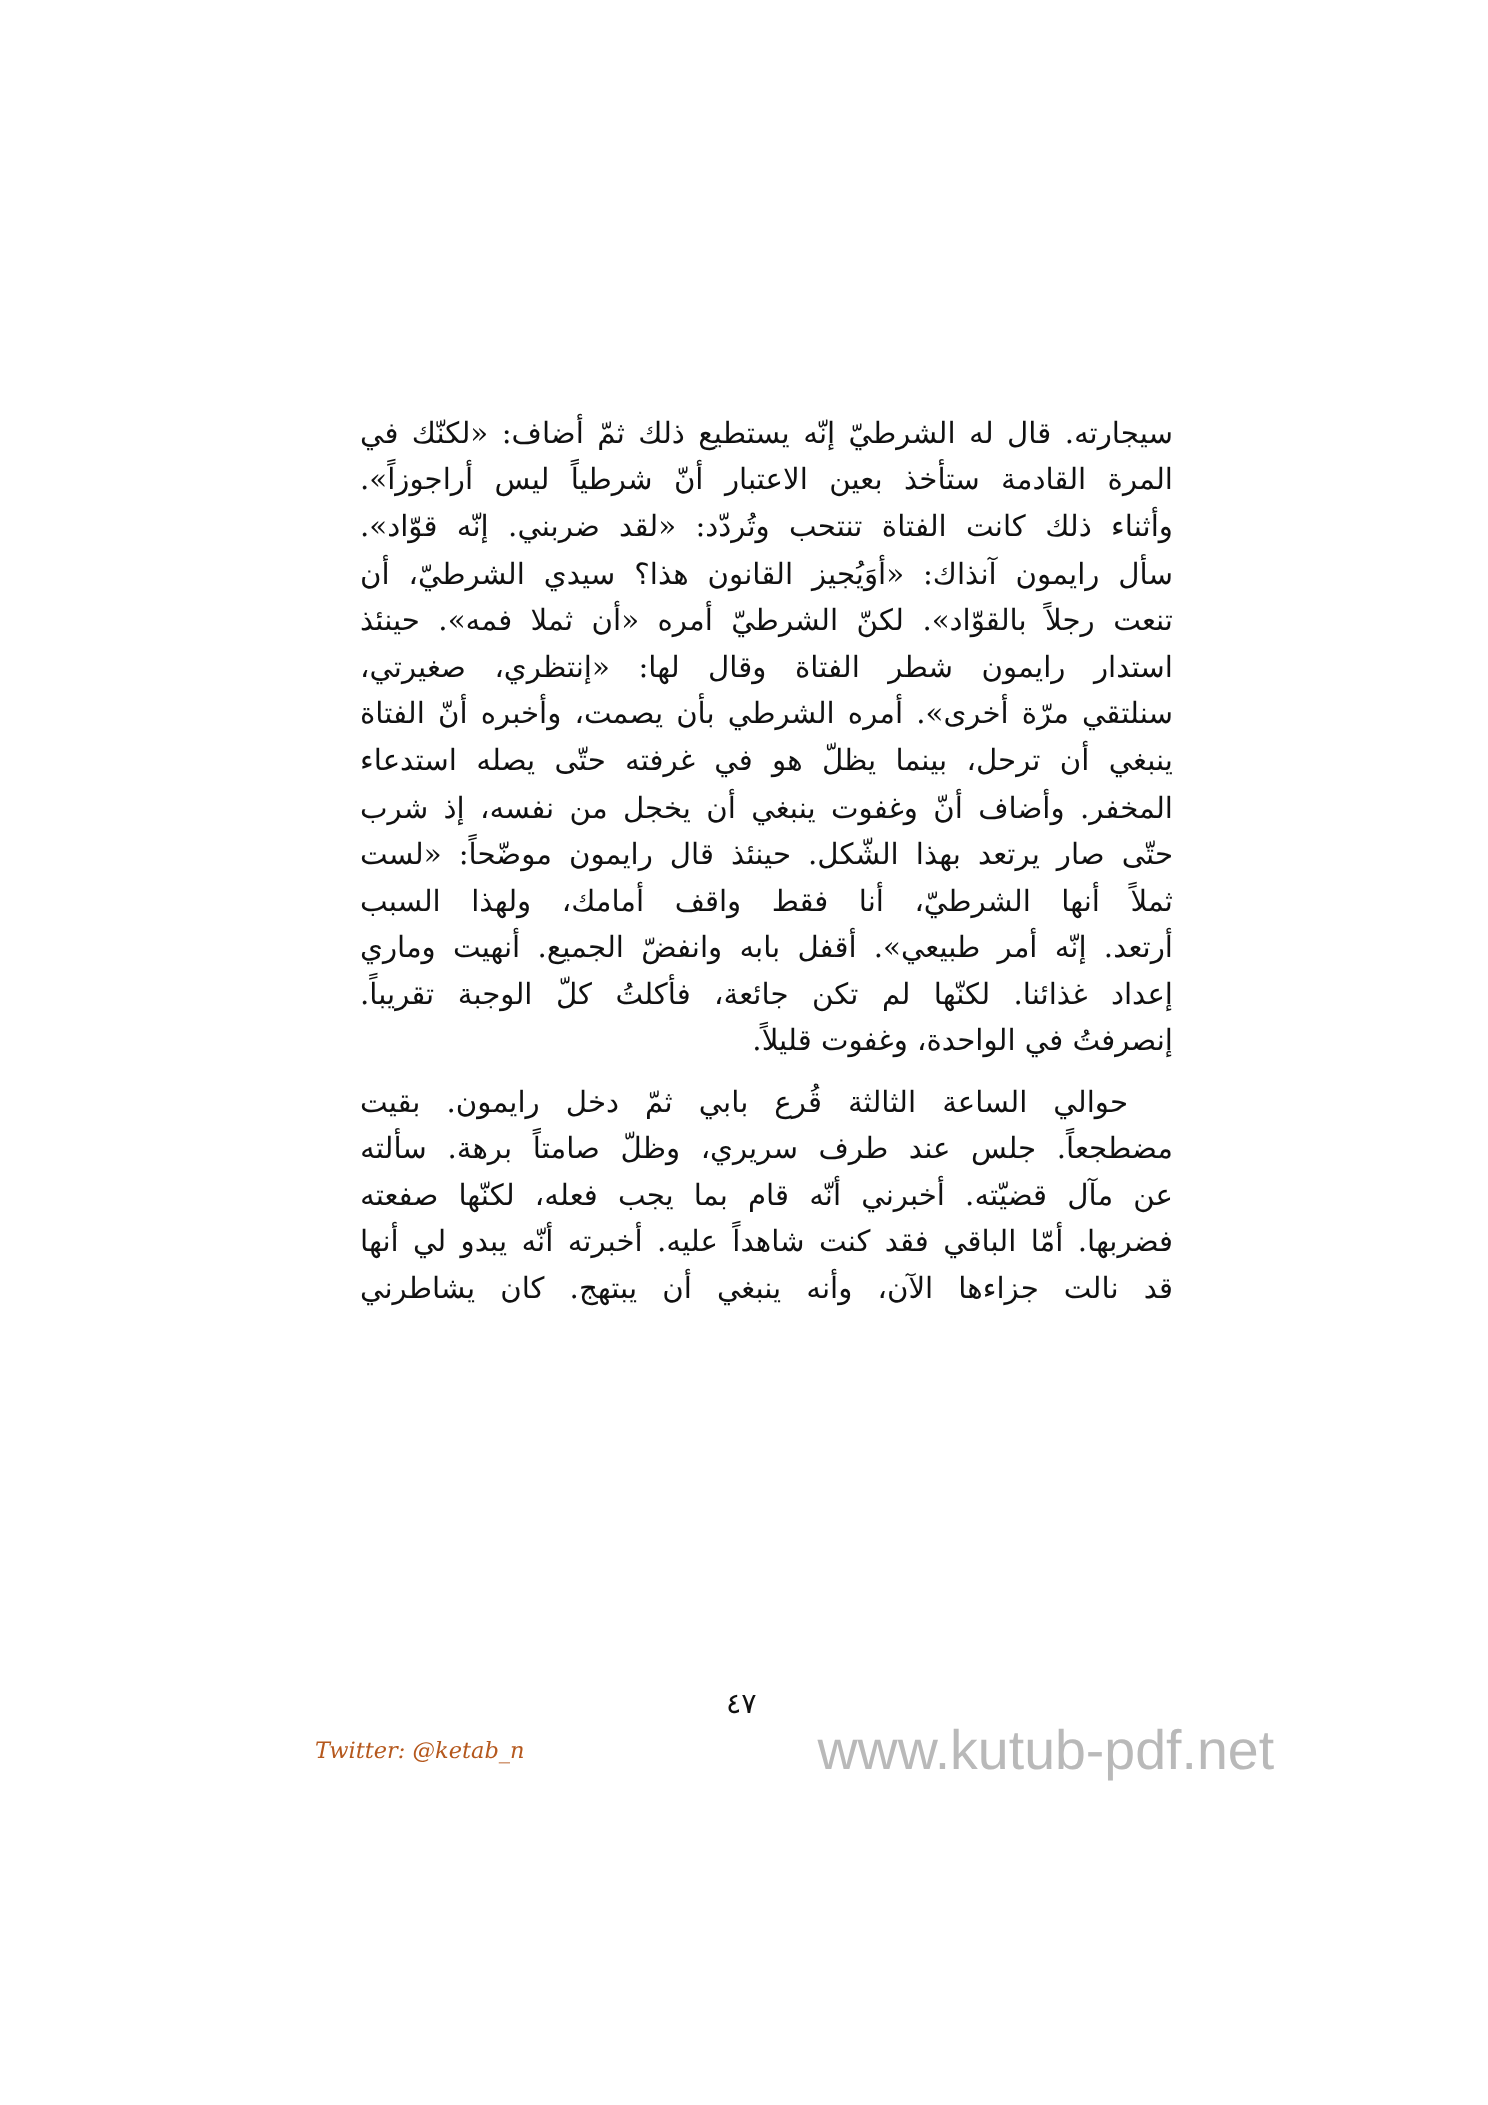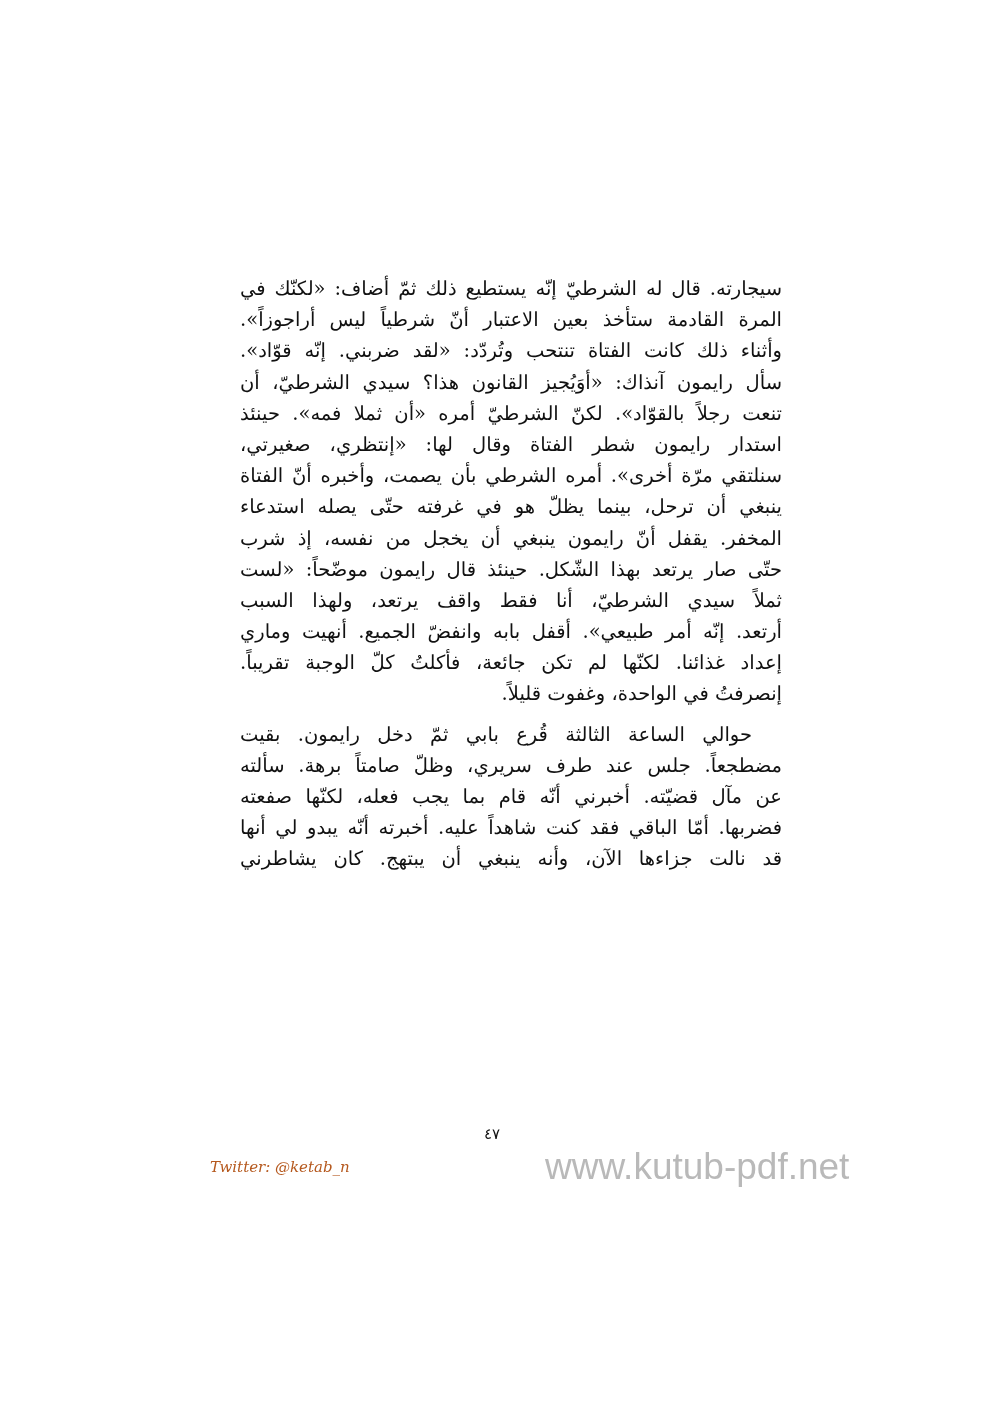--- a/index.html
+++ b/index.html
@@ -36,21 +36,21 @@
     font-style: italic;
     font-size: 15px;
     color: #b5581d;
     margin-top: 26px;
   }
   .page-number {
     position: absolute;
     left: 484px;
     top: 1125px;
     font-family: "DejaVu Sans", sans-serif;
-    font-size: 15px;
+    font-size: 19px;
     color: #111111;
     direction: rtl;
   }
   .watermark {
     position: absolute;
     left: 545px;
     top: 1134px;
     font-family: "Liberation Sans", sans-serif;
     font-size: 37px;
     color: #b9b9b9;
@@ -65,23 +65,23 @@
   <div class="body-text">
     <p class="para">
       <span class="line">سيجارته. قال له الشرطيّ إنّه يستطيع ذلك ثمّ أضاف: «لكنّك في</span>
       <span class="line">المرة القادمة ستأخذ بعين الاعتبار أنّ شرطياً ليس أراجوزاً».</span>
       <span class="line">وأثناء ذلك كانت الفتاة تنتحب وتُردّد: «لقد ضربني. إنّه قوّاد».</span>
       <span class="line">سأل رايمون آنذاك: «أوَيُجيز القانون هذا؟ سيدي الشرطيّ، أن</span>
       <span class="line">تنعت رجلاً بالقوّاد». لكنّ الشرطيّ أمره «أن ثملا فمه». حينئذ</span>
       <span class="line">استدار رايمون شطر الفتاة وقال لها: «إنتظري، صغيرتي،</span>
       <span class="line">سنلتقي مرّة أخرى». أمره الشرطي بأن يصمت، وأخبره أنّ الفتاة</span>
       <span class="line">ينبغي أن ترحل، بينما يظلّ هو في غرفته حتّى يصله استدعاء</span>
-      <span class="line">المخفر. يقفل أنّ رايمون ينبغي أن يخجل من نفسه، إذ شرب</span>
+      <span class="line">المخفر. وأضاف أنّ وغفوت ينبغي أن يخجل من نفسه، إذ شرب</span>
       <span class="line">حتّى صار يرتعد بهذا الشّكل. حينئذ قال رايمون موضّحاً: «لست</span>
-      <span class="line">ثملاً سيدي الشرطيّ، أنا فقط واقف يرتعد، ولهذا السبب</span>
+      <span class="line">ثملاً أنها الشرطيّ، أنا فقط واقف أمامك، ولهذا السبب</span>
       <span class="line">أرتعد. إنّه أمر طبيعي». أقفل بابه وانفضّ الجميع. أنهيت وماري</span>
       <span class="line">إعداد غذائنا. لكنّها لم تكن جائعة، فأكلتُ كلّ الوجبة تقريباً.</span>
       <span class="line last">إنصرفتُ في الواحدة، وغفوت قليلاً.</span>
     </p>
     <p class="para">
       <span class="line indent">حوالي الساعة الثالثة قُرع بابي ثمّ دخل رايمون. بقيت</span>
       <span class="line">مضطجعاً. جلس عند طرف سريري، وظلّ صامتاً برهة. سألته</span>
       <span class="line">عن مآل قضيّته. أخبرني أنّه قام بما يجب فعله، لكنّها صفعته</span>
       <span class="line">فضربها. أمّا الباقي فقد كنت شاهداً عليه. أخبرته أنّه يبدو لي أنها</span>
       <span class="line">قد نالت جزاءها الآن، وأنه ينبغي أن يبتهج. كان يشاطرني</span>

